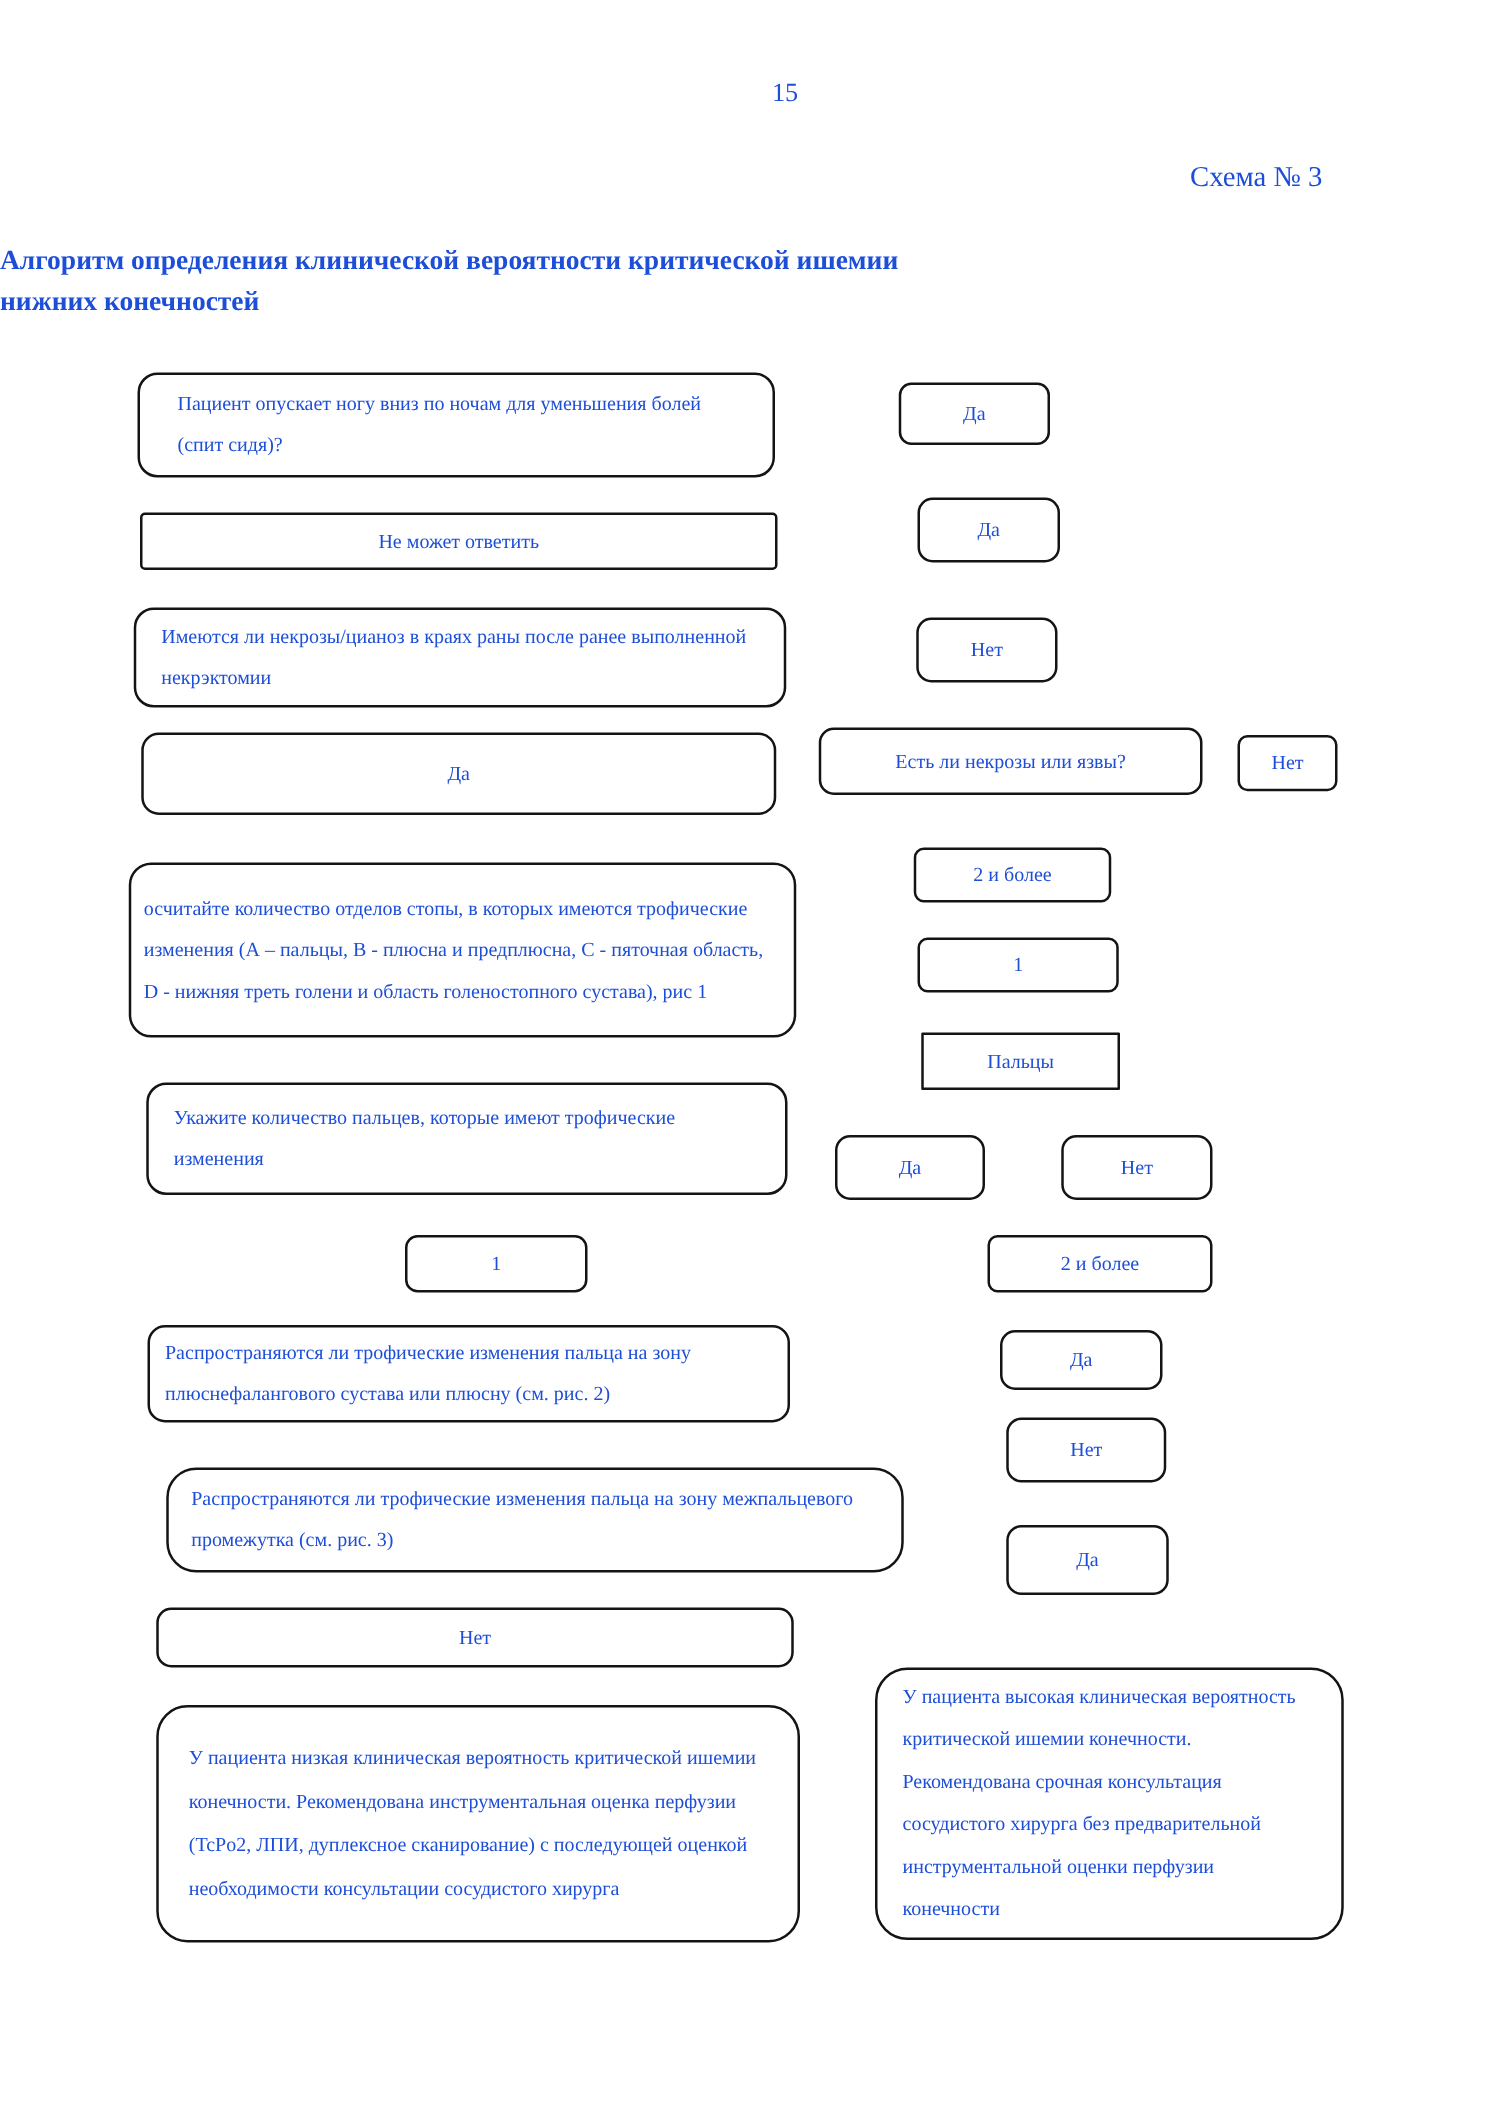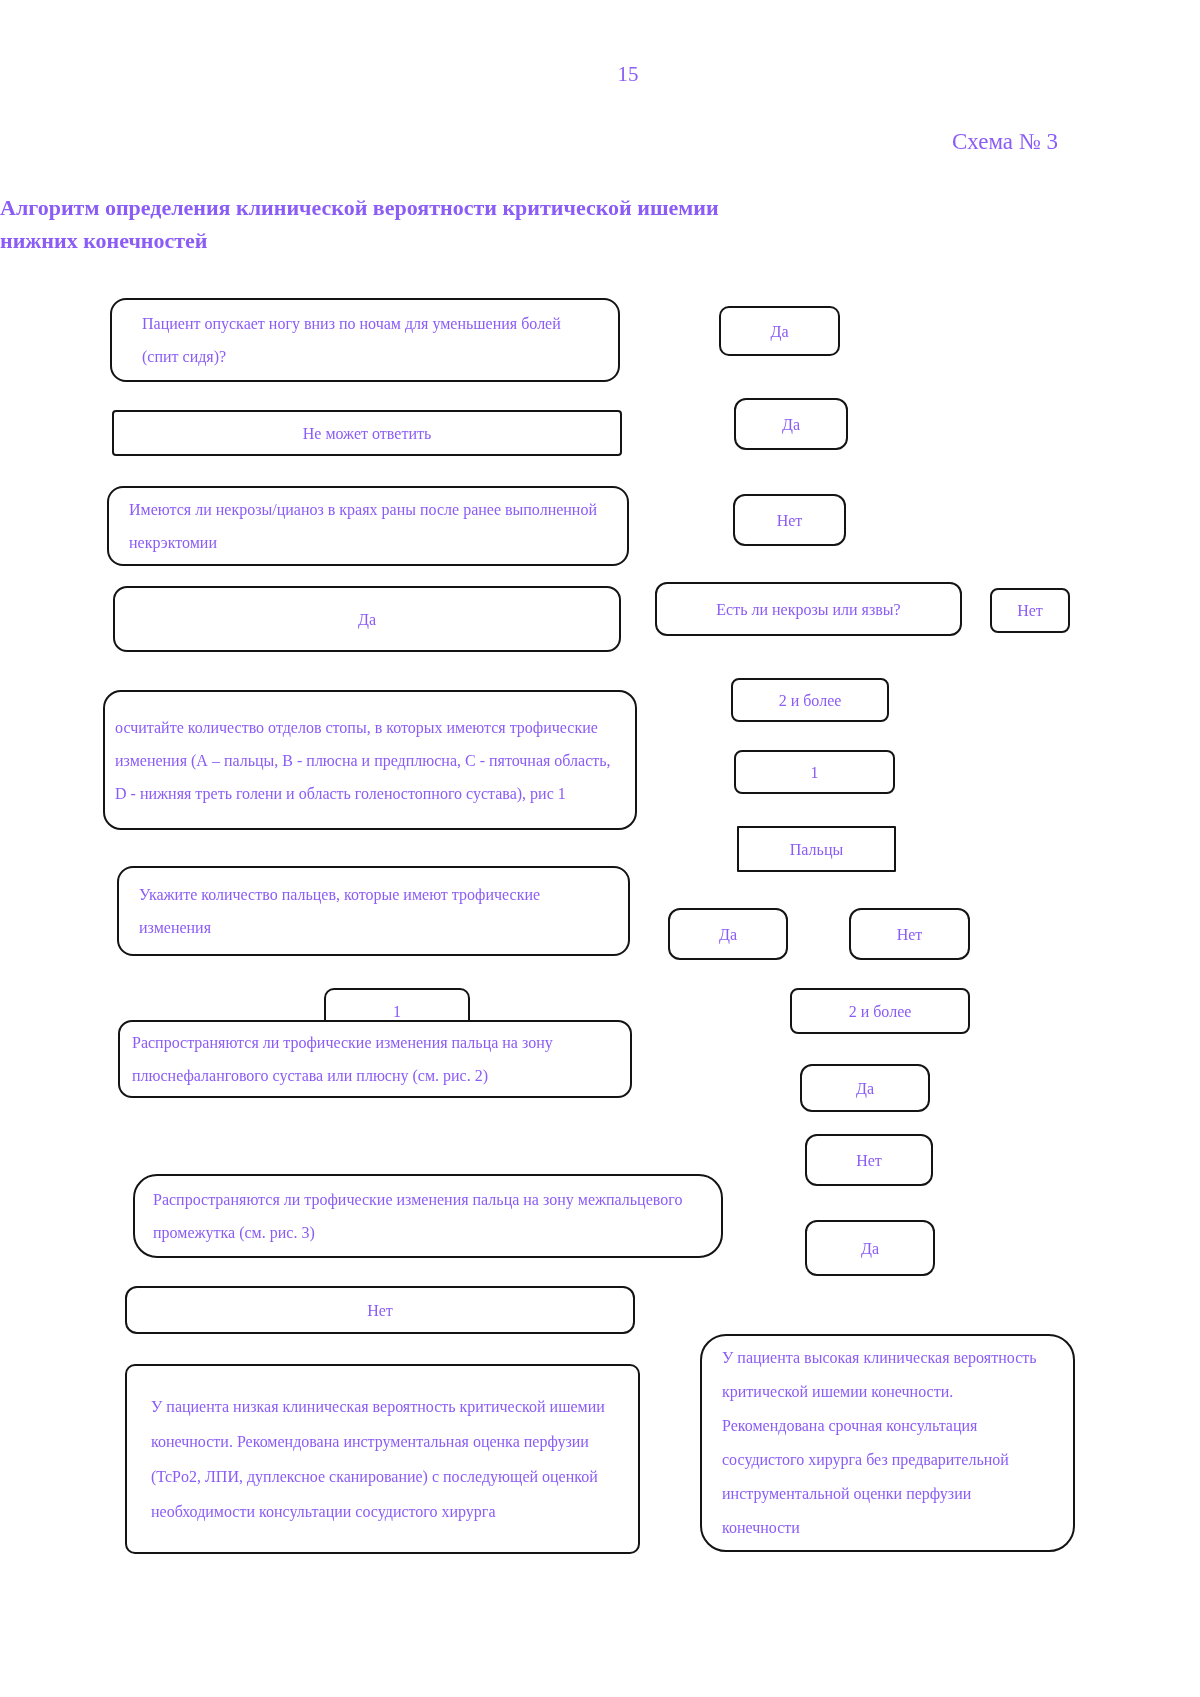--- a/index.html
+++ b/index.html
@@ -1,21 +1,21 @@
 <!DOCTYPE html>
 <html lang="ru"><head>
 <meta charset="utf-8">
 <style>
   html,body{margin:0;padding:0;background:#ffffff;}
   .page{
     position:relative;
     width:1200px;height:1697px;
     background:#ffffff;
     font-family:"Liberation Serif","DejaVu Serif",serif;
-    color:#8b5cf6;
+    color:#1d4ed8;
     overflow:hidden;
   }
   .pageno{
     position:absolute;top:62px;left:0;width:1256px;
     text-align:center;font-size:21px;
   }
   .scheme{
     position:absolute;top:129px;right:142px;
     font-size:23px;
   }
@@ -33,24 +33,24 @@
     box-sizing:border-box;
   }
   
   #q1{left:110px;top:298px;width:510px;height:84px;border-radius:16px;padding:0 30px;}
   #q2{left:112px;top:410px;width:510px;height:46px;border-radius:4px;}
   #q3{left:107px;top:486px;width:522px;height:80px;border-radius:16px;padding:0 20px;}
   #q4{left:113px;top:586px;width:508px;height:66px;border-radius:14px;}
   #q5{left:103px;top:690px;width:534px;height:140px;border-radius:18px;padding:0 10px;}
   #q6{left:117px;top:866px;width:513px;height:90px;border-radius:16px;padding:0 20px;}
   #b1{left:324px;top:988px;width:146px;height:46px;border-radius:10px;}
-  #q7{left:118px;top:1020px;width:514px;height:78px;border-radius:14px;padding:0 12px;}
+  #q7{left:118px;top:1060px;width:514px;height:78px;border-radius:14px;padding:0 12px;}
   #q8{left:133px;top:1174px;width:590px;height:84px;border-radius:24px;padding:0 18px;}
   #q9{left:125px;top:1286px;width:510px;height:48px;border-radius:12px;}
-  #end-low{left:125px;top:1364px;width:515px;height:190px;border-radius:10px;padding:0 24px;line-height:35px;}
+  #end-low{left:125px;top:1364px;width:515px;height:190px;border-radius:25px;padding:0 24px;line-height:35px;}
   
   #a1{left:719px;top:306px;width:121px;height:50px;border-radius:10px;}
   #a2{left:734px;top:398px;width:114px;height:52px;border-radius:12px;}
   #a3{left:733px;top:494px;width:113px;height:52px;border-radius:12px;}
   #q4b{left:655px;top:582px;width:307px;height:54px;border-radius:12px;}
   #a4{left:990px;top:588px;width:80px;height:45px;border-radius:8px;}
   #a5a{left:731px;top:678px;width:158px;height:44px;border-radius:8px;}
   #a5b{left:734px;top:750px;width:161px;height:44px;border-radius:8px;}
   #a5c{left:737px;top:826px;width:159px;height:46px;border-radius:1px;}
   #a6a{left:668px;top:908px;width:120px;height:52px;border-radius:12px;}

